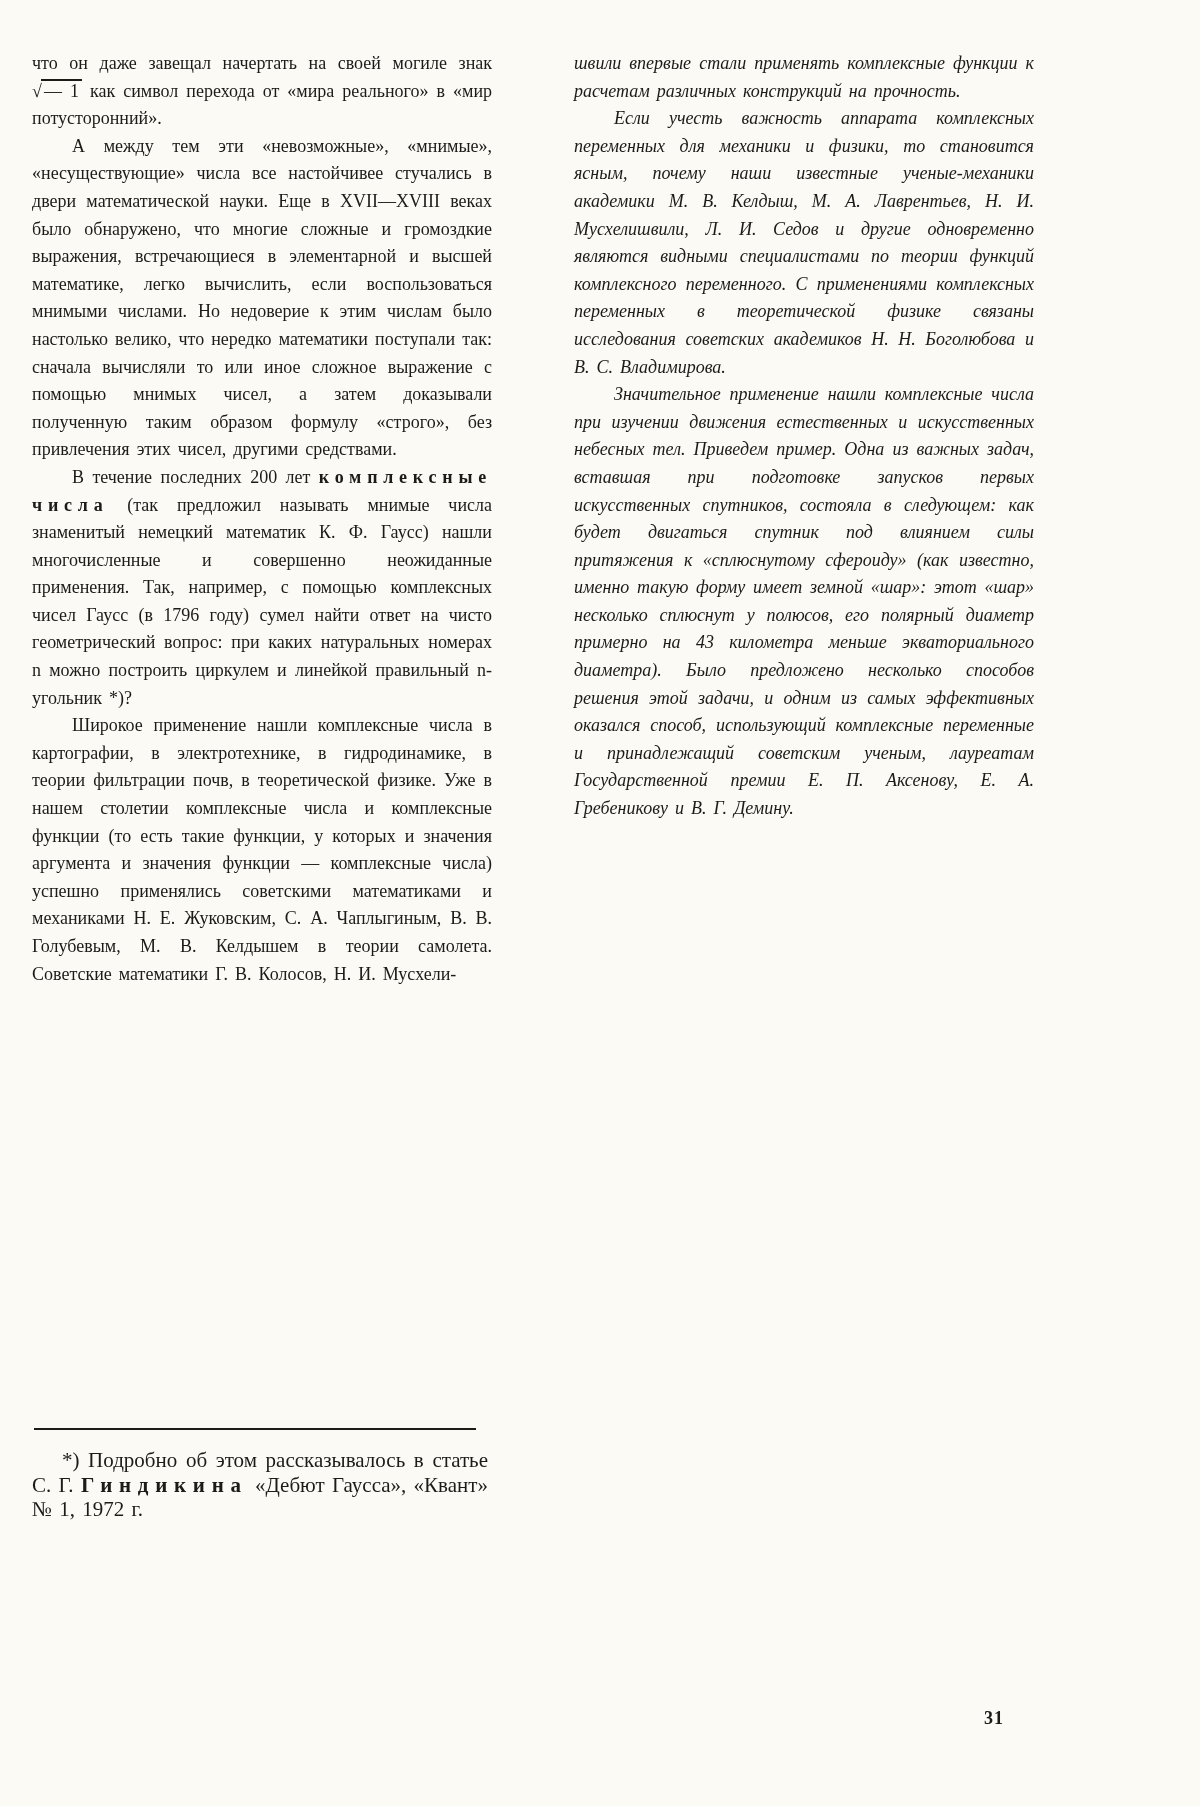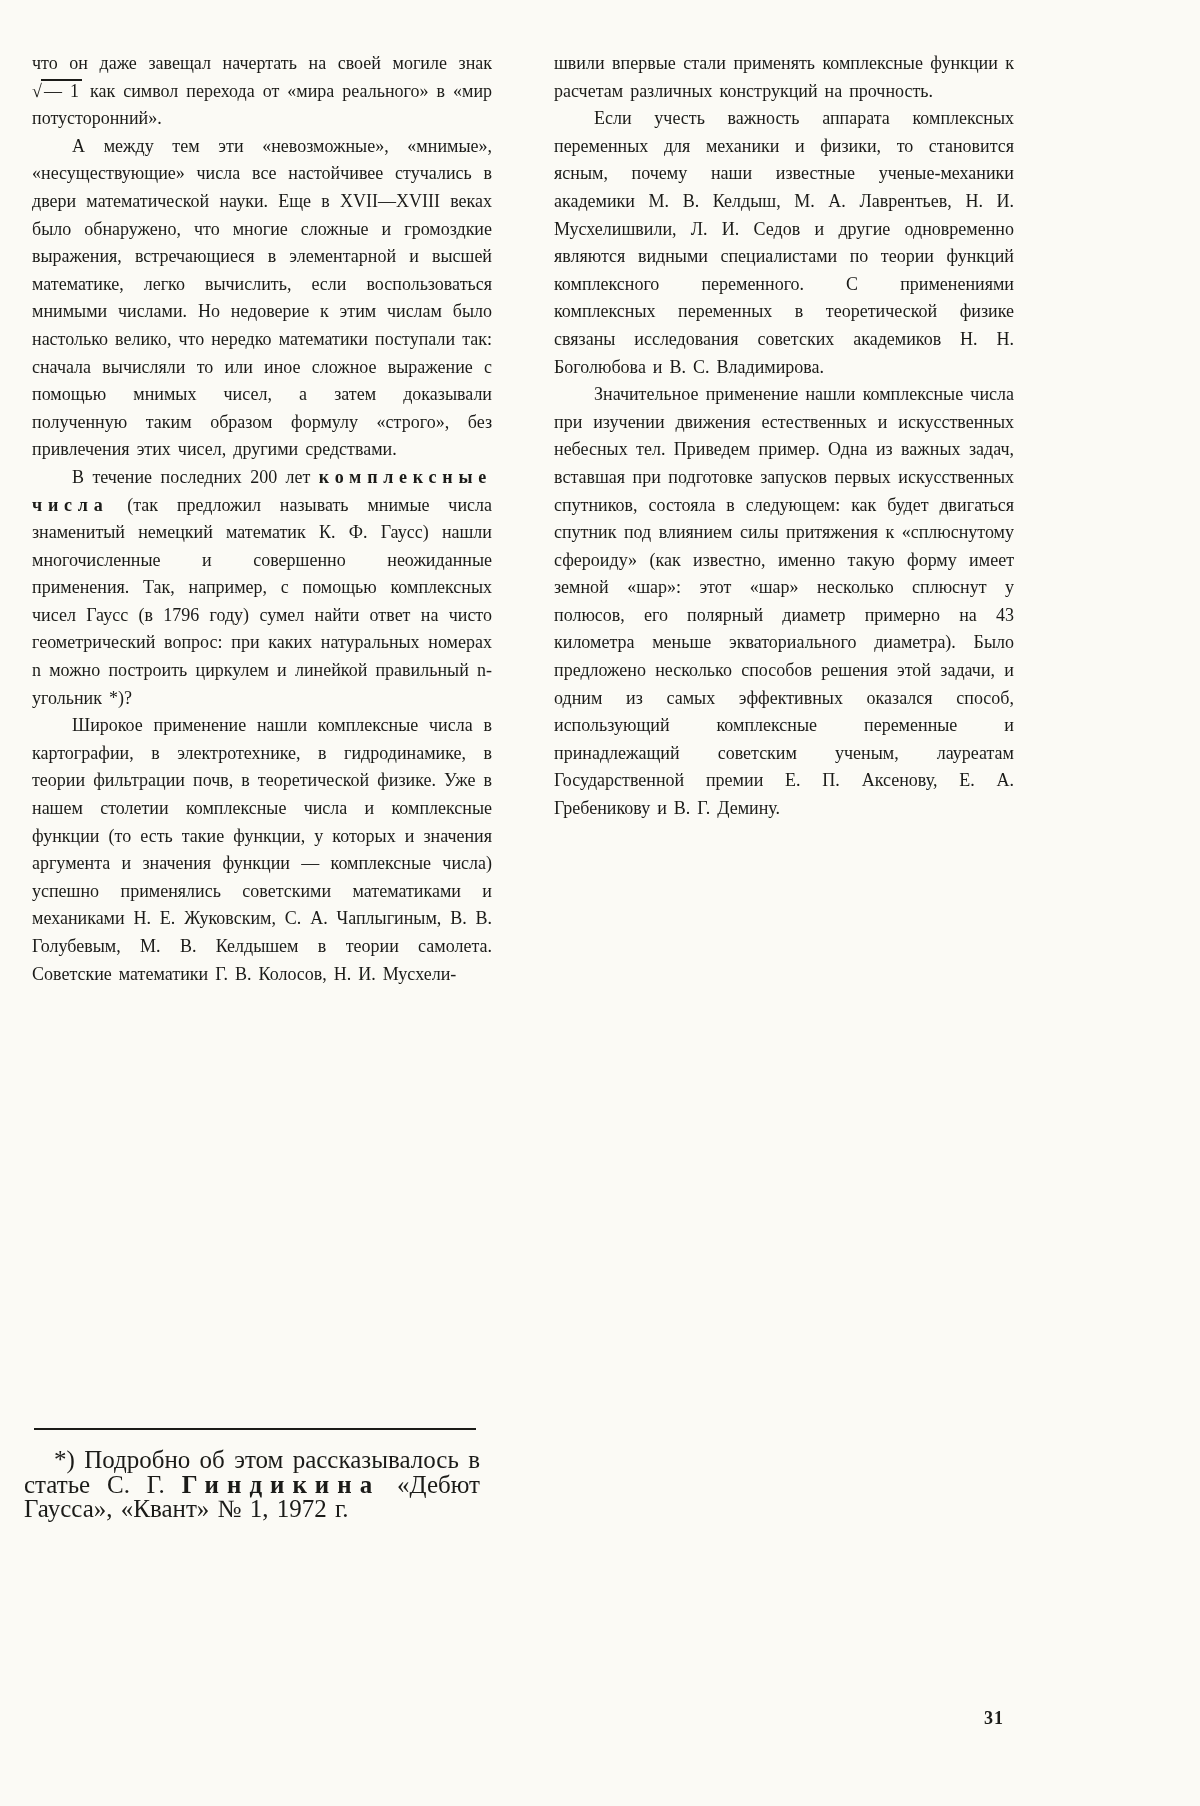--- a/index.html
+++ b/index.html
@@ -22,21 +22,21 @@
     position:absolute;
     top:22px;
     width:460px;
     font-size:18px;
     line-height:27.6px;
     text-align:justify;
     word-spacing:2.5px;
     margin-top:28px;
   }
   .col-left{left:32px;}
-  .col-right{left:554px;}
+  .col-right{left:574px;font-style:italic;}
   .col p{
     margin:0;
     text-indent:40px;
   }
   .col p.noindent{text-indent:0;}
   .italic{}
   .spaced{letter-spacing:0.32em;font-weight:bold;}
   .sqrt{white-space:nowrap;}
   .sqrt .rad{margin-right:-1px;}
   .sqrt .bar{
@@ -45,24 +45,24 @@
   }
   .footnote-rule{
     position:absolute;
     left:34px;
     top:1428px;
     width:442px;
     border-top:2.5px solid var(--ink);
   }
   .footnote{
     position:absolute;
-    left:24px;
+    left:32px;
     top:1448px;
     width:456px;
-    font-size:25px;
+    font-size:21px;
     line-height:24.5px;
     text-align:justify;
     text-indent:30px;
     word-spacing:2px;
   }
   .page-number{
     position:absolute;
     left:984px;
     top:1708px;
     font-size:18px;

